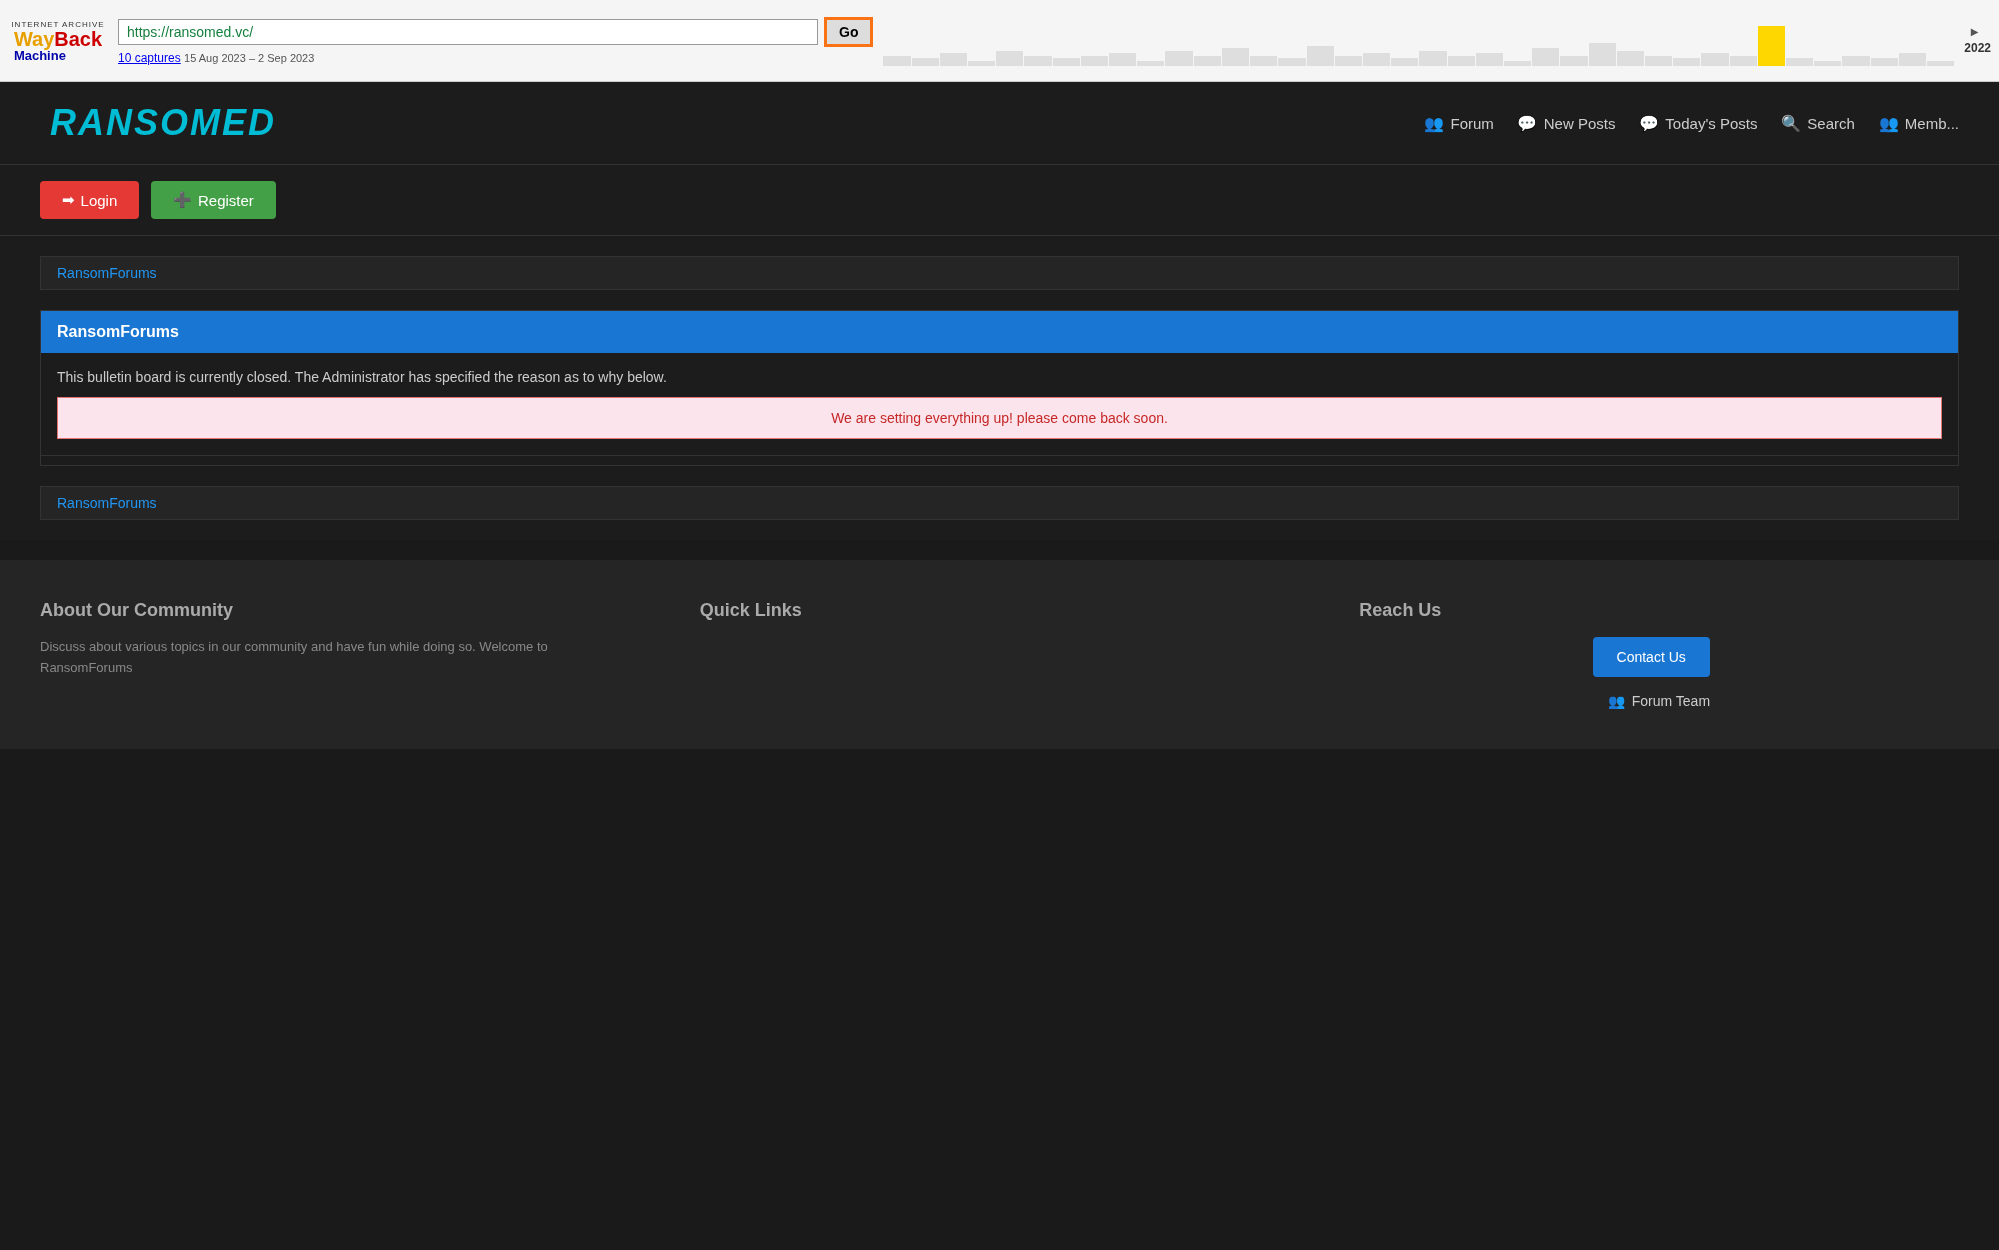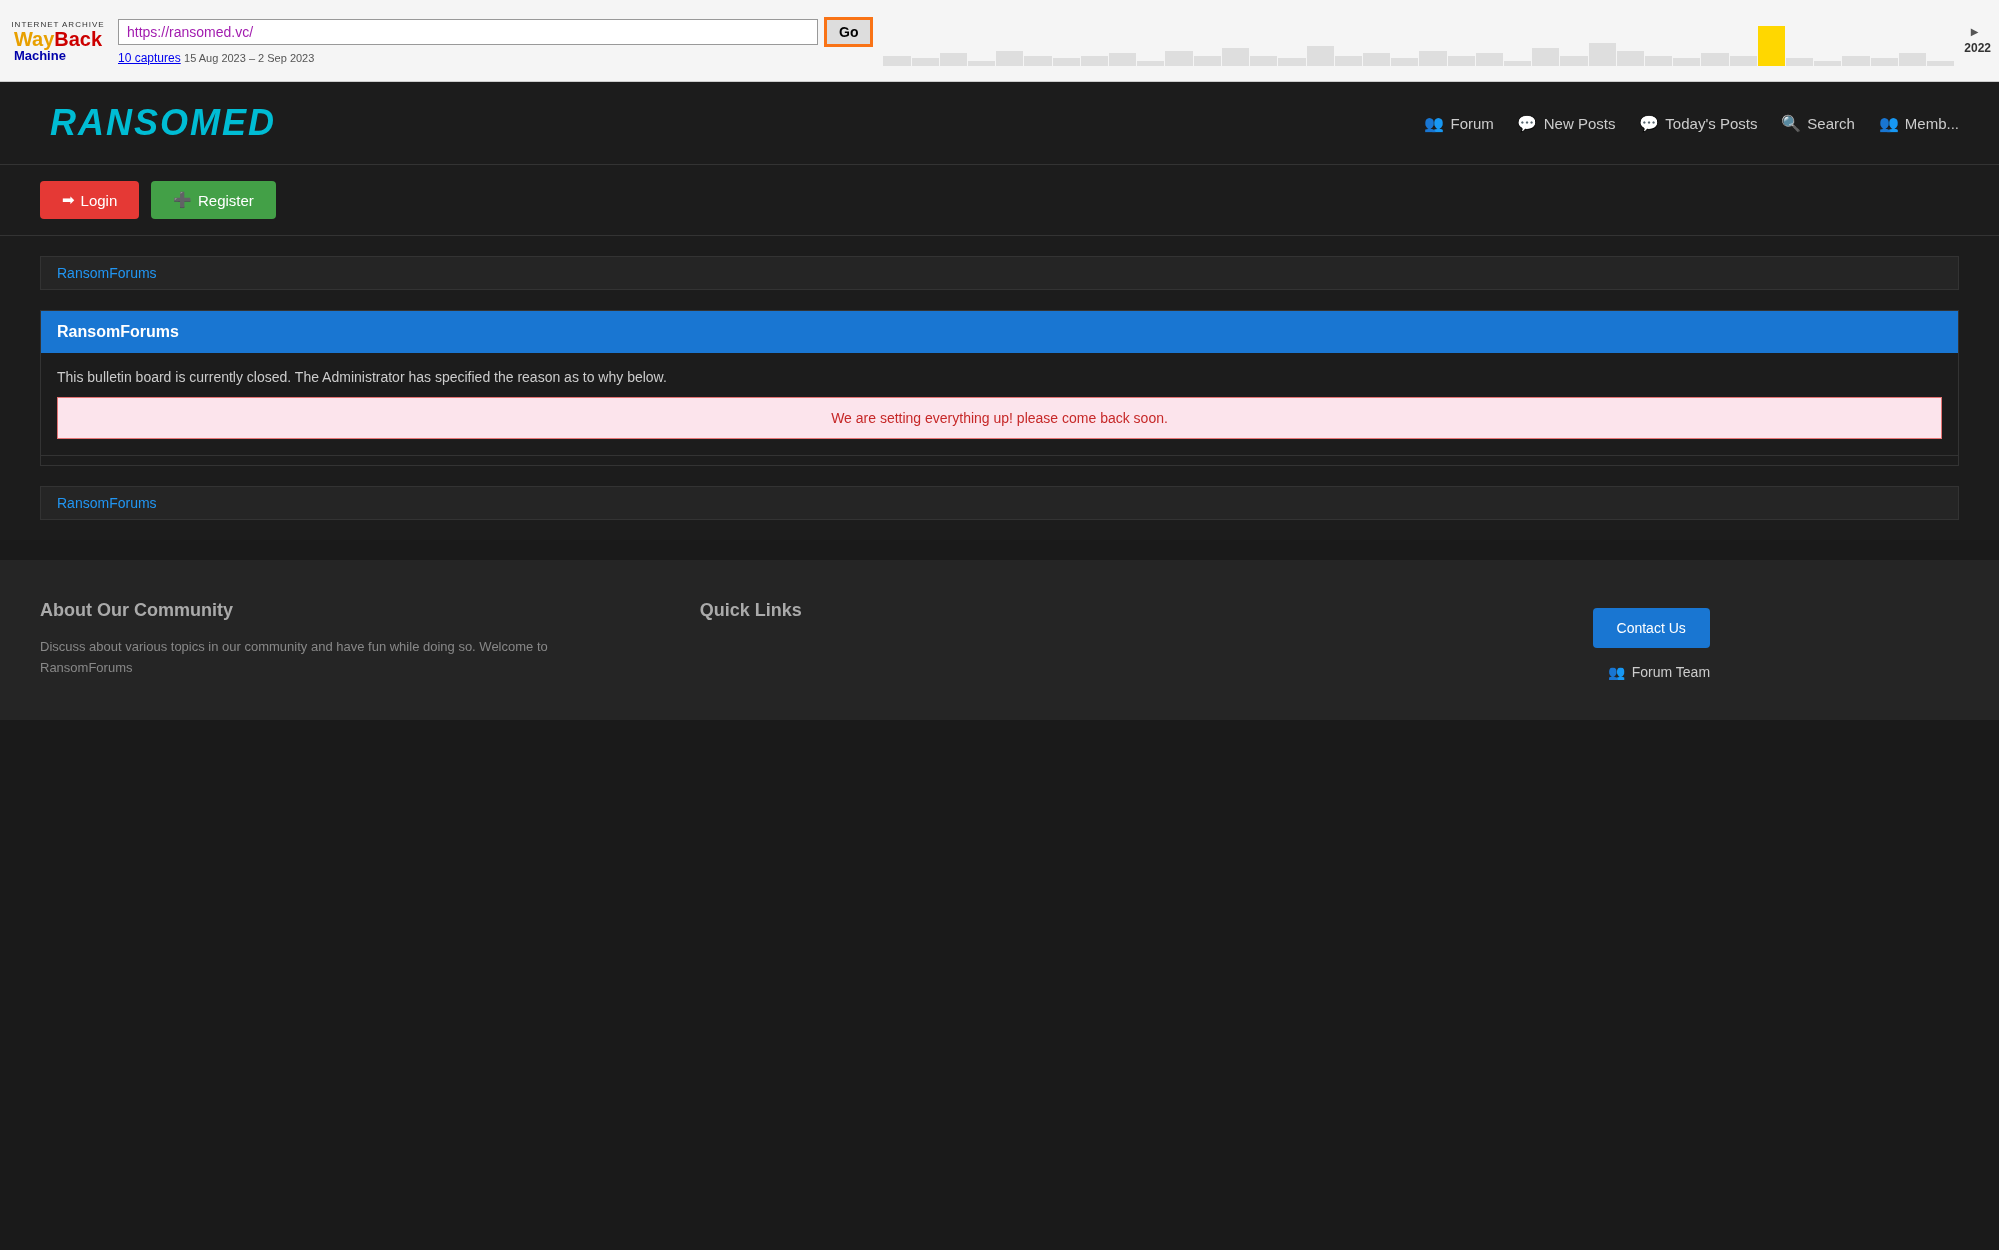--- a/index.html
+++ b/index.html
@@ -32,21 +32,21 @@
       display: flex;
       align-items: center;
       gap: 6px;
     }
     .wayback-url-input {
       width: 700px;
       padding: 4px 8px;
       border: 1px solid #999;
       font-size: 14px;
       background: #fff;
-      color: #a21caf;
+      color: #15803d;
     }
     .wayback-go-btn {
       padding: 4px 12px;
       background: #ddd;
       border: 3px solid #f97316;
       cursor: pointer;
       font-size: 14px;
       font-weight: bold;
     }
     .wayback-captures {
@@ -409,20 +409,21 @@
 
 <div class="site-footer">
   <div class="footer-col">
     <div class="footer-col-title">About Our Community</div>
     <div class="footer-col-text">Discuss about various topics in our community and have fun while doing so. Welcome to RansomForums</div>
   </div>
   <div class="footer-col">
     <div class="footer-col-title">Quick Links</div>
   </div>
   <div class="footer-reach">
+    <div class="footer-col-title">Reach Us</div>
     <div style="display:flex;align-items:center;gap:16px;margin-top:8px;flex-direction:column;">
       <button class="btn-contact">Contact Us</button>
       <a class="footer-team-link">
         <span>👥</span>
         <span>Forum Team</span>
       </a>
     </div>
   </div>
 </div>
 

